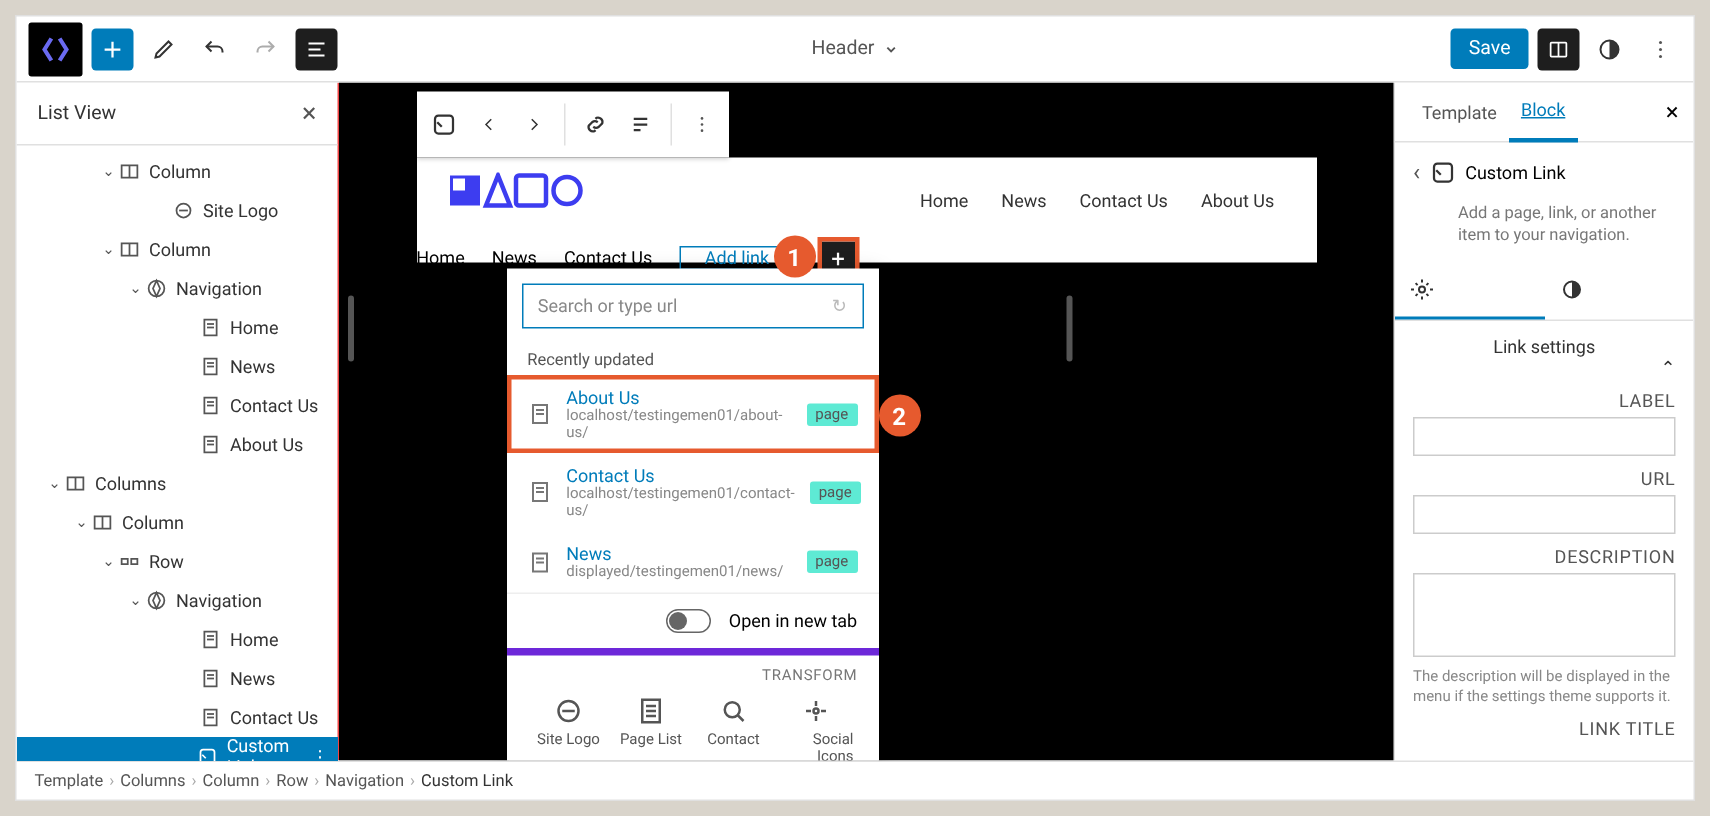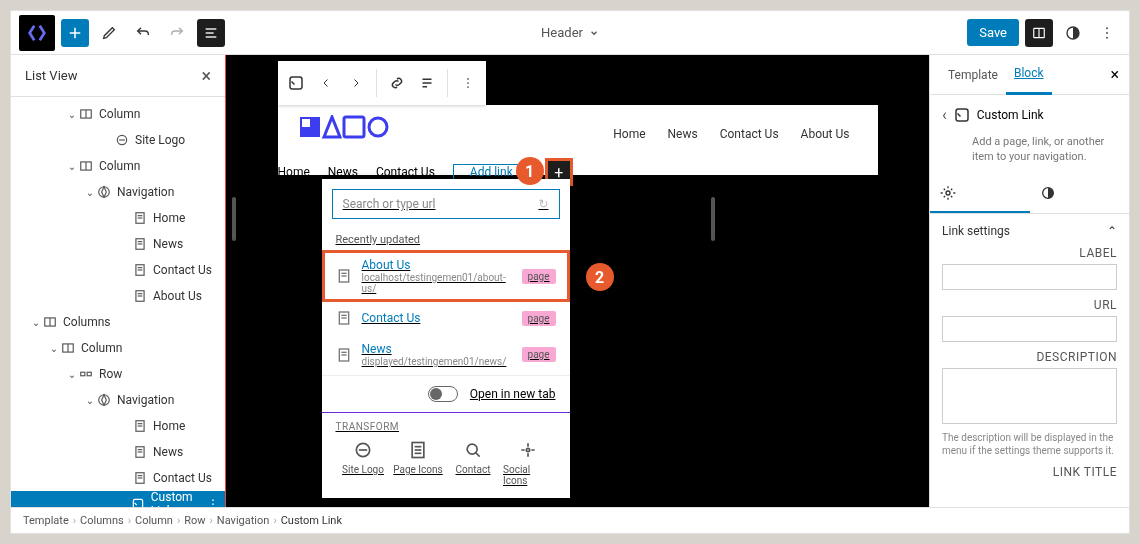--- a/index.html
+++ b/index.html
@@ -34,55 +34,55 @@
 .ed-toolbar {position:absolute; top:-44px; left:0; background:#fff; box-shadow:0 1px 3px rgba(0,0,0,0.2); height:44px; display:flex; align-items:center; padding:0 4px; gap:2px;}
 .ed-toolbar .sep{width:1px;height:28px;background:#e0e0e0;margin:0 4px;}
 .ed-toolbar .tbtn{width:28px;height:28px;display:flex;align-items:center;justify-content:center;cursor:pointer;}
 .ed-logo{position:absolute;left:22px;top:10px;}
 .ed-nav{position:absolute;right:28px;top:22px;display:flex;gap:22px;font-size:12px;}
 .ed-nav a{color:#333;text-decoration:none;}
 .ed-row2{position:absolute;left:0;top:56px;display:flex;gap:18px;font-size:12px;align-items:center;}
 .add-link{color:#007cba;border:1px solid #007cba;padding:0 16px;}
 .add-btn-sq{width:22px;height:22px;background:#1e1e1e;color:#fff;display:flex;align-items:center;justify-content:center;font-size:16px;outline:3px solid #e65a2e;}
 
-.popover{position:absolute;top:74px;left:44px;width:248px;background:#fff;box-shadow:0 2px 12px rgba(0,0,0,0.25);font-size:12px;text-decoration:underline;}
+.popover{position:absolute;top:74px;left:60px;width:248px;background:#fff;box-shadow:0 2px 12px rgba(0,0,0,0.25);font-size:12px;}
 .search-box{margin:10px;border:1.5px solid #007cba;height:30px;display:flex;align-items:center;padding:0 10px;color:#888;}
 .search-box .refresh{margin-left:auto;color:#bbb;}
 .section-label{padding:4px 14px;color:#555;font-size:11px;}
 .page-item{display:flex;align-items:center;padding:8px 14px;gap:10px;position:relative;}
 .page-item.highlight{outline:3px solid #e65a2e;outline-offset:-3px;}
 .page-item .pico{width:16px;height:16px;color:#666;}
 .page-item .ptxt{flex:1;}
 .page-item .pname{font-size:12px;color:#007cba;}
 .page-item .purl{font-size:10px;color:#888;}
-.page-badge{background:#f9a8d4;color:#555;font-size:10px;padding:2px 6px;border-radius:2px;}
+.page-badge{background:#5eead4;color:#555;font-size:10px;padding:2px 6px;border-radius:2px;}
 .toggle-row{display:flex;align-items:center;gap:12px;padding:10px 14px;border-top:1px solid #eee;justify-content:flex-end;}
 .toggle{width:30px;height:16px;border:1px solid #666;border-radius:10px;position:relative;}
 .toggle::after{content:"";width:12px;height:12px;background:#666;border-radius:50%;position:absolute;left:1px;top:1px;}
-.transform-sec{border-top:1px solid #6d28d9;padding:8px 14px 12px;}
+.transform-sec{border-top:5px solid #6d28d9;padding:8px 14px 12px;text-align:right;}
 .transform-sec .tlabel{font-size:10px;color:#777;letter-spacing:0.5px;margin-bottom:8px;}
 .tf-grid{display:flex;justify-content:space-around;}
 .tf-item{display:flex;flex-direction:column;align-items:center;gap:4px;font-size:10px;color:#555;width:50px;}
 .tf-item svg{width:20px;height:20px;}
 
 .annot{position:absolute;width:28px;height:28px;background:#e65a2e;color:#fff;border-radius:50%;display:flex;align-items:center;justify-content:center;font-weight:700;font-size:16px;z-index:50;}
 
 .inspector{width:200px;border-left:1px solid #e0e0e0;display:flex;flex-direction:column;font-size:12px;overflow:auto;}
 .insp-tabs{display:flex;border-bottom:1px solid #e0e0e0;height:40px;align-items:center;padding:0 10px;position:relative;}
 .insp-tab{padding:0 8px;height:40px;display:flex;align-items:center;color:#555;cursor:pointer;}
 .insp-tab.active{color:#007cba;border-bottom:3px solid #007cba;text-decoration:underline;}
 .insp-tabs .close{margin-left:auto;font-size:16px;cursor:pointer;}
 .insp-crumb{display:flex;align-items:center;gap:6px;padding:10px 12px;}
 .insp-crumb .back{font-size:16px;color:#555;cursor:pointer;}
 .insp-desc{font-size:11px;color:#777;padding:0 12px 10px 42px;line-height:1.4;}
 .insp-iconrow{display:flex;border-bottom:1px solid #e0e0e0;}
 .insp-iconrow .half{flex:1;padding:10px;text-align:center;cursor:pointer;border-bottom:2px solid transparent;}
 .insp-iconrow .half.active{border-bottom-color:#007cba;}
 .insp-section{padding:10px 12px;}
-.insp-section-head{display:flex;align-items:center;font-size:12px;color:#333;margin-bottom:8px;}
+.insp-section-head{display:flex;align-items:center;font-size:12px;color:#333;margin-bottom:8px;flex-direction:column;}
 .insp-section-head .arrow{margin-left:auto;}
 .flabel{font-size:12px;color:#555;text-transform:uppercase;letter-spacing:0.5px;margin:8px 0 4px;text-align:right;}
 .finput{width:100%;border:1px solid #ccc;height:26px;padding:0 6px;font-size:12px;}
 .ftextarea{width:100%;border:1px solid #ccc;height:56px;padding:4px 6px;font-size:12px;resize:none;}
 .fhint{font-size:10px;color:#888;margin-top:4px;line-height:1.3;}
 
 .breadcrumb{height:26px;border-top:1px solid #e0e0e0;display:flex;align-items:center;padding:0 12px;font-size:11px;color:#555;gap:4px;}
 .breadcrumb .sep{color:#aaa;}
 .breadcrumb span:last-child{color:#333;}
 
@@ -433,20 +433,21 @@
               <div class="page-item">
                 <span class="pico">
                   <svg width="16" height="16" viewBox="0 0 24 24" fill="none" stroke="#777" stroke-width="2">
                     <rect x="5" y="3" width="14" height="18"></rect>
                     <line x1="8" y1="8" x2="16" y2="8"></line>
                     <line x1="8" y1="12" x2="16" y2="12"></line>
                   </svg>
                 </span>
                 <div class="ptxt">
                   <div class="pname">Contact Us</div>
+                  <div class="purl">localhost/testingemen01/contact-us/</div>
                 </div>
                 <span class="page-badge">page</span>
               </div>
               <div class="page-item">
                 <span class="pico">
                   <svg width="16" height="16" viewBox="0 0 24 24" fill="none" stroke="#777" stroke-width="2">
                     <rect x="5" y="3" width="14" height="18"></rect>
                     <line x1="8" y1="8" x2="16" y2="8"></line>
                     <line x1="8" y1="12" x2="16" y2="12"></line>
                   </svg>
@@ -472,21 +473,21 @@
                   </svg>
                   <span>Site Logo</span>
                 </div>
                 <div class="tf-item">
                   <svg viewBox="0 0 24 24" fill="none" stroke="#555" stroke-width="2">
                     <rect x="5" y="3" width="14" height="18"></rect>
                     <line x1="8" y1="8" x2="16" y2="8"></line>
                     <line x1="8" y1="12" x2="16" y2="12"></line>
                     <line x1="8" y1="16" x2="16" y2="16"></line>
                   </svg>
-                  <span>Page Icons</span>
+                  <span>Page List</span>
                 </div>
                 <div class="tf-item">
                   <svg viewBox="0 0 24 24" fill="none" stroke="#555" stroke-width="2">
                     <circle cx="11" cy="11" r="6"></circle>
                     <line x1="20" y1="20" x2="15" y2="15"></line>
                   </svg>
                   <span>Contact</span>
                 </div>
                 <div class="tf-item">
                   <svg viewBox="0 0 24 24" fill="none" stroke="#555" stroke-width="2">

